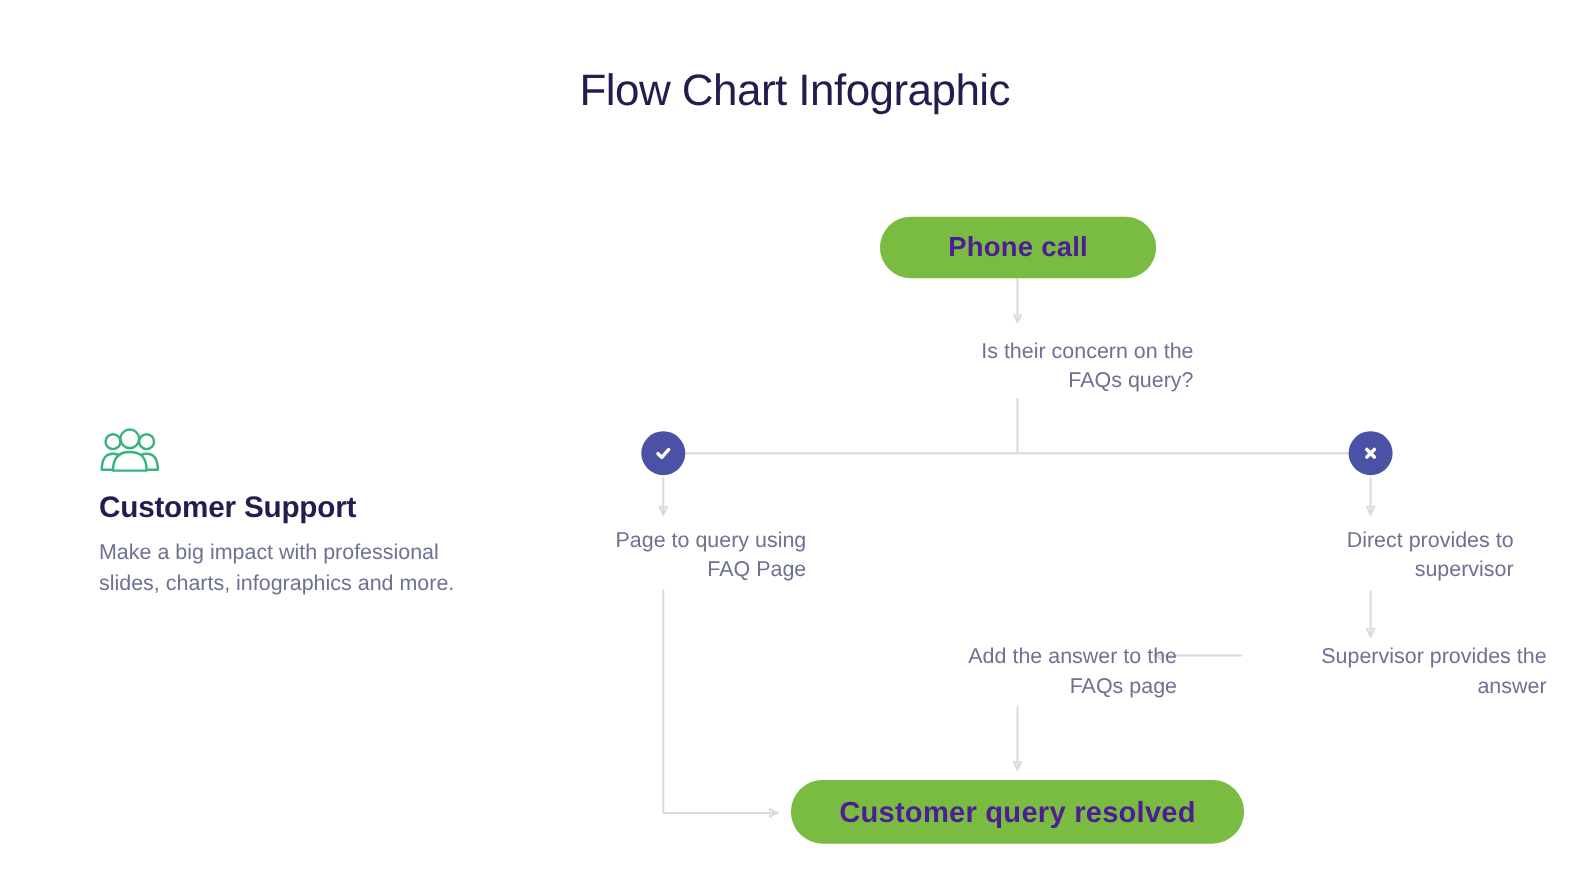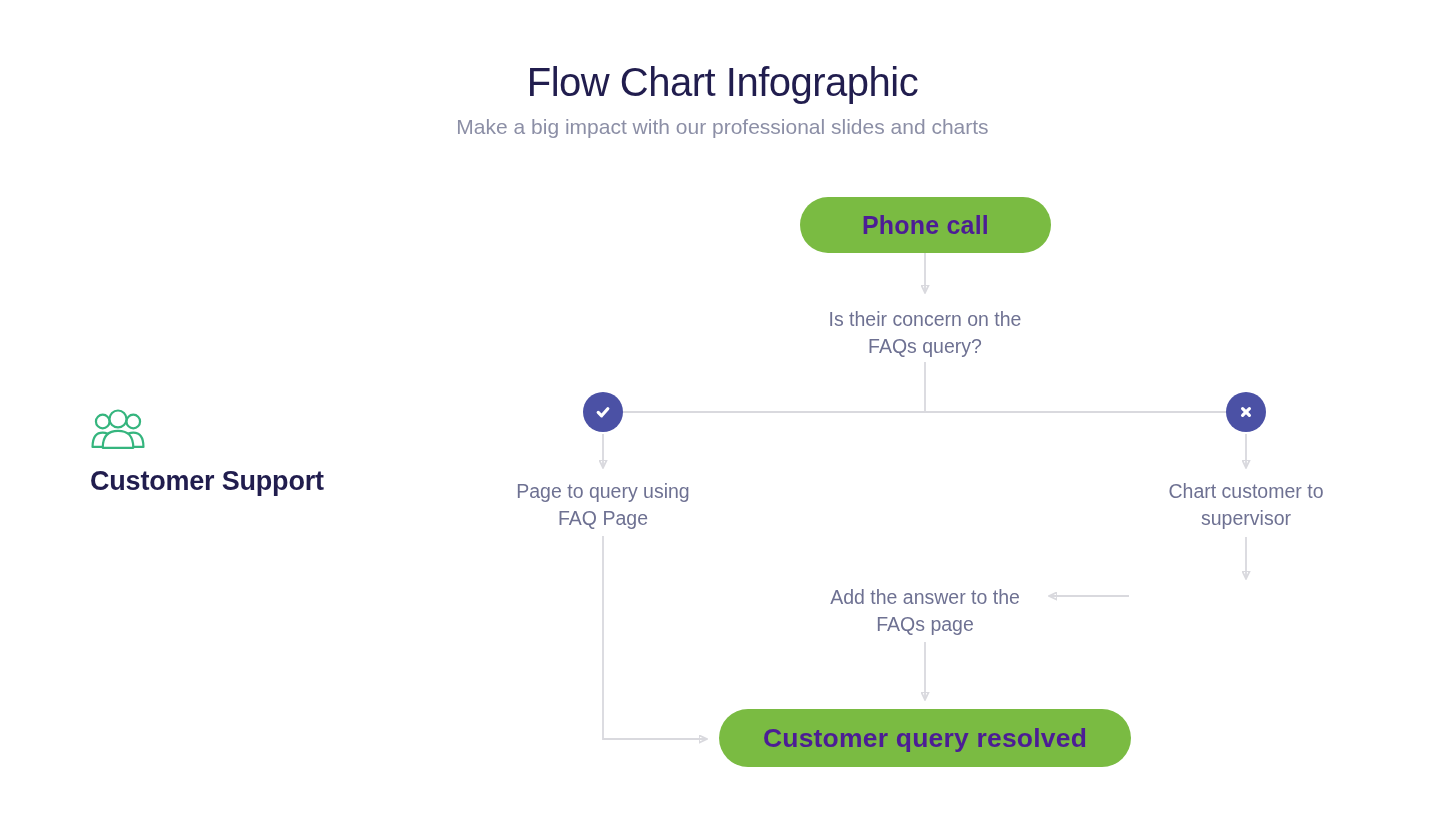--- a/index.html
+++ b/index.html
@@ -30,21 +30,21 @@
     margin-top: 10px;
   }
   .subtitle {
     position: absolute; top: 115px; left: 0; width: 100%;
     text-align: center;
     font-size: 21px; font-weight: 400;
     color: var(--subtitle-gray);
   }
 
   
-  .sidebar { position: absolute; left: 90px; top: 406px; width: 360px; }
+  .sidebar { position: absolute; left: 90px; top: 386px; width: 360px; }
   .sidebar .icon-wrap { width: 56px; height: 48px; }
   .sidebar h2 {
     margin-top: 12px;
     font-size: 27px; font-weight: 700; letter-spacing: -0.2px;
     color: var(--navy);
   }
   .sidebar p {
     margin-top: 12px;
     font-size: 19.5px; line-height: 27.5px;
     color: var(--text-gray);
@@ -74,21 +74,21 @@
   }
   .pill-end {
     left: 719px; top: 709px; width: 412px; height: 58px;
     border-radius: 30px; font-size: 26.5px;
   }
 
   .flow-text {
     position: absolute;
     font-size: 19.5px; line-height: 27px;
     color: var(--text-gray);
-    text-align: center;
+    text-align: right;
   }
   .decision-text   { left: 765px;  top: 306px; width: 320px; }
   .yes-text        { left: 473px;  top: 478px; width: 260px; }
   .no-text         { left: 1116px; top: 478px; width: 260px; }
   .supervisor-text { left: 1086px; top: 584px; width: 320px; }
   .add-text        { left: 780px;  top: 584px; width: 290px; }
 
   .branch-circle {
     position: absolute; width: 40px; height: 40px;
     border-radius: 50%;
@@ -104,34 +104,35 @@
     stroke: var(--icon-green); stroke-width: 2.6;
     fill: #ffffff; stroke-linecap: round; stroke-linejoin: round;
   }
 </style>
 </head>
 <body>
 
 <div class="canvas">
 
   <div class="title">Flow Chart Infographic</div>
-  <div class="subtitle">Make a big impact with our professional slides and charts</div>
 
   <div class="sidebar">
     <div class="icon-wrap">
       <svg class="people-icon" width="56" height="48" viewBox="0 0 66 52">
         <circle cx="15" cy="16" r="8"></circle>
         <path d="M3 46 C3 33 8 29 15 29 C22 29 27 33 27 46 Z"></path>
         <circle cx="51" cy="16" r="8"></circle>
         <path d="M39 46 C39 33 44 29 51 29 C58 29 63 33 63 46 Z"></path>
         <circle cx="33" cy="13" r="10"></circle>
         <path d="M15 47 C15 32 22 27 33 27 C44 27 51 32 51 47 Z"></path>
       </svg>
     </div>
     <h2>Customer Support</h2>
+    <p><span>Make a big impact with professional</span><br>
+    <span>slides, charts, infographics and more.</span></p>
   </div>
 
   <svg class="connectors">
     <defs>
       <marker id="arr" markerWidth="9" markerHeight="9" refX="7" refY="4.5" orient="auto" markerUnits="userSpaceOnUse">
         <path class="arrow-head" d="M0 0.8 L7.8 4.5 L0 8.2 Z"></path>
       </marker>
     </defs>
     <path d="M925 253 L925 292" marker-end="url(#arr)"></path>
     <path d="M925 362 L925 411"></path>
@@ -156,22 +157,24 @@
   </div>
   <div class="branch-circle circle-no">
     <svg width="20" height="20" viewBox="0 0 20 20">
       <path d="M6.6 6.6 L13.4 13.4 M13.4 6.6 L6.6 13.4"></path>
     </svg>
   </div>
 
   <div class="flow-text yes-text"><span>Page to query using</span><br>
   <span>FAQ Page</span></div>
 
-  <div class="flow-text no-text"><span>Chart customer to</span><br>
+  <div class="flow-text no-text"><span>Direct provides to</span><br>
   <span>supervisor</span></div>
 
+  <div class="flow-text supervisor-text"><span>Supervisor provides the</span><br>
+  <span>answer</span></div>
 
   <div class="flow-text add-text"><span>Add the answer to the</span><br>
   <span>FAQs page</span></div>
 
   <div class="pill pill-end">Customer query resolved</div>
 
 </div>
 
 </body></html>

